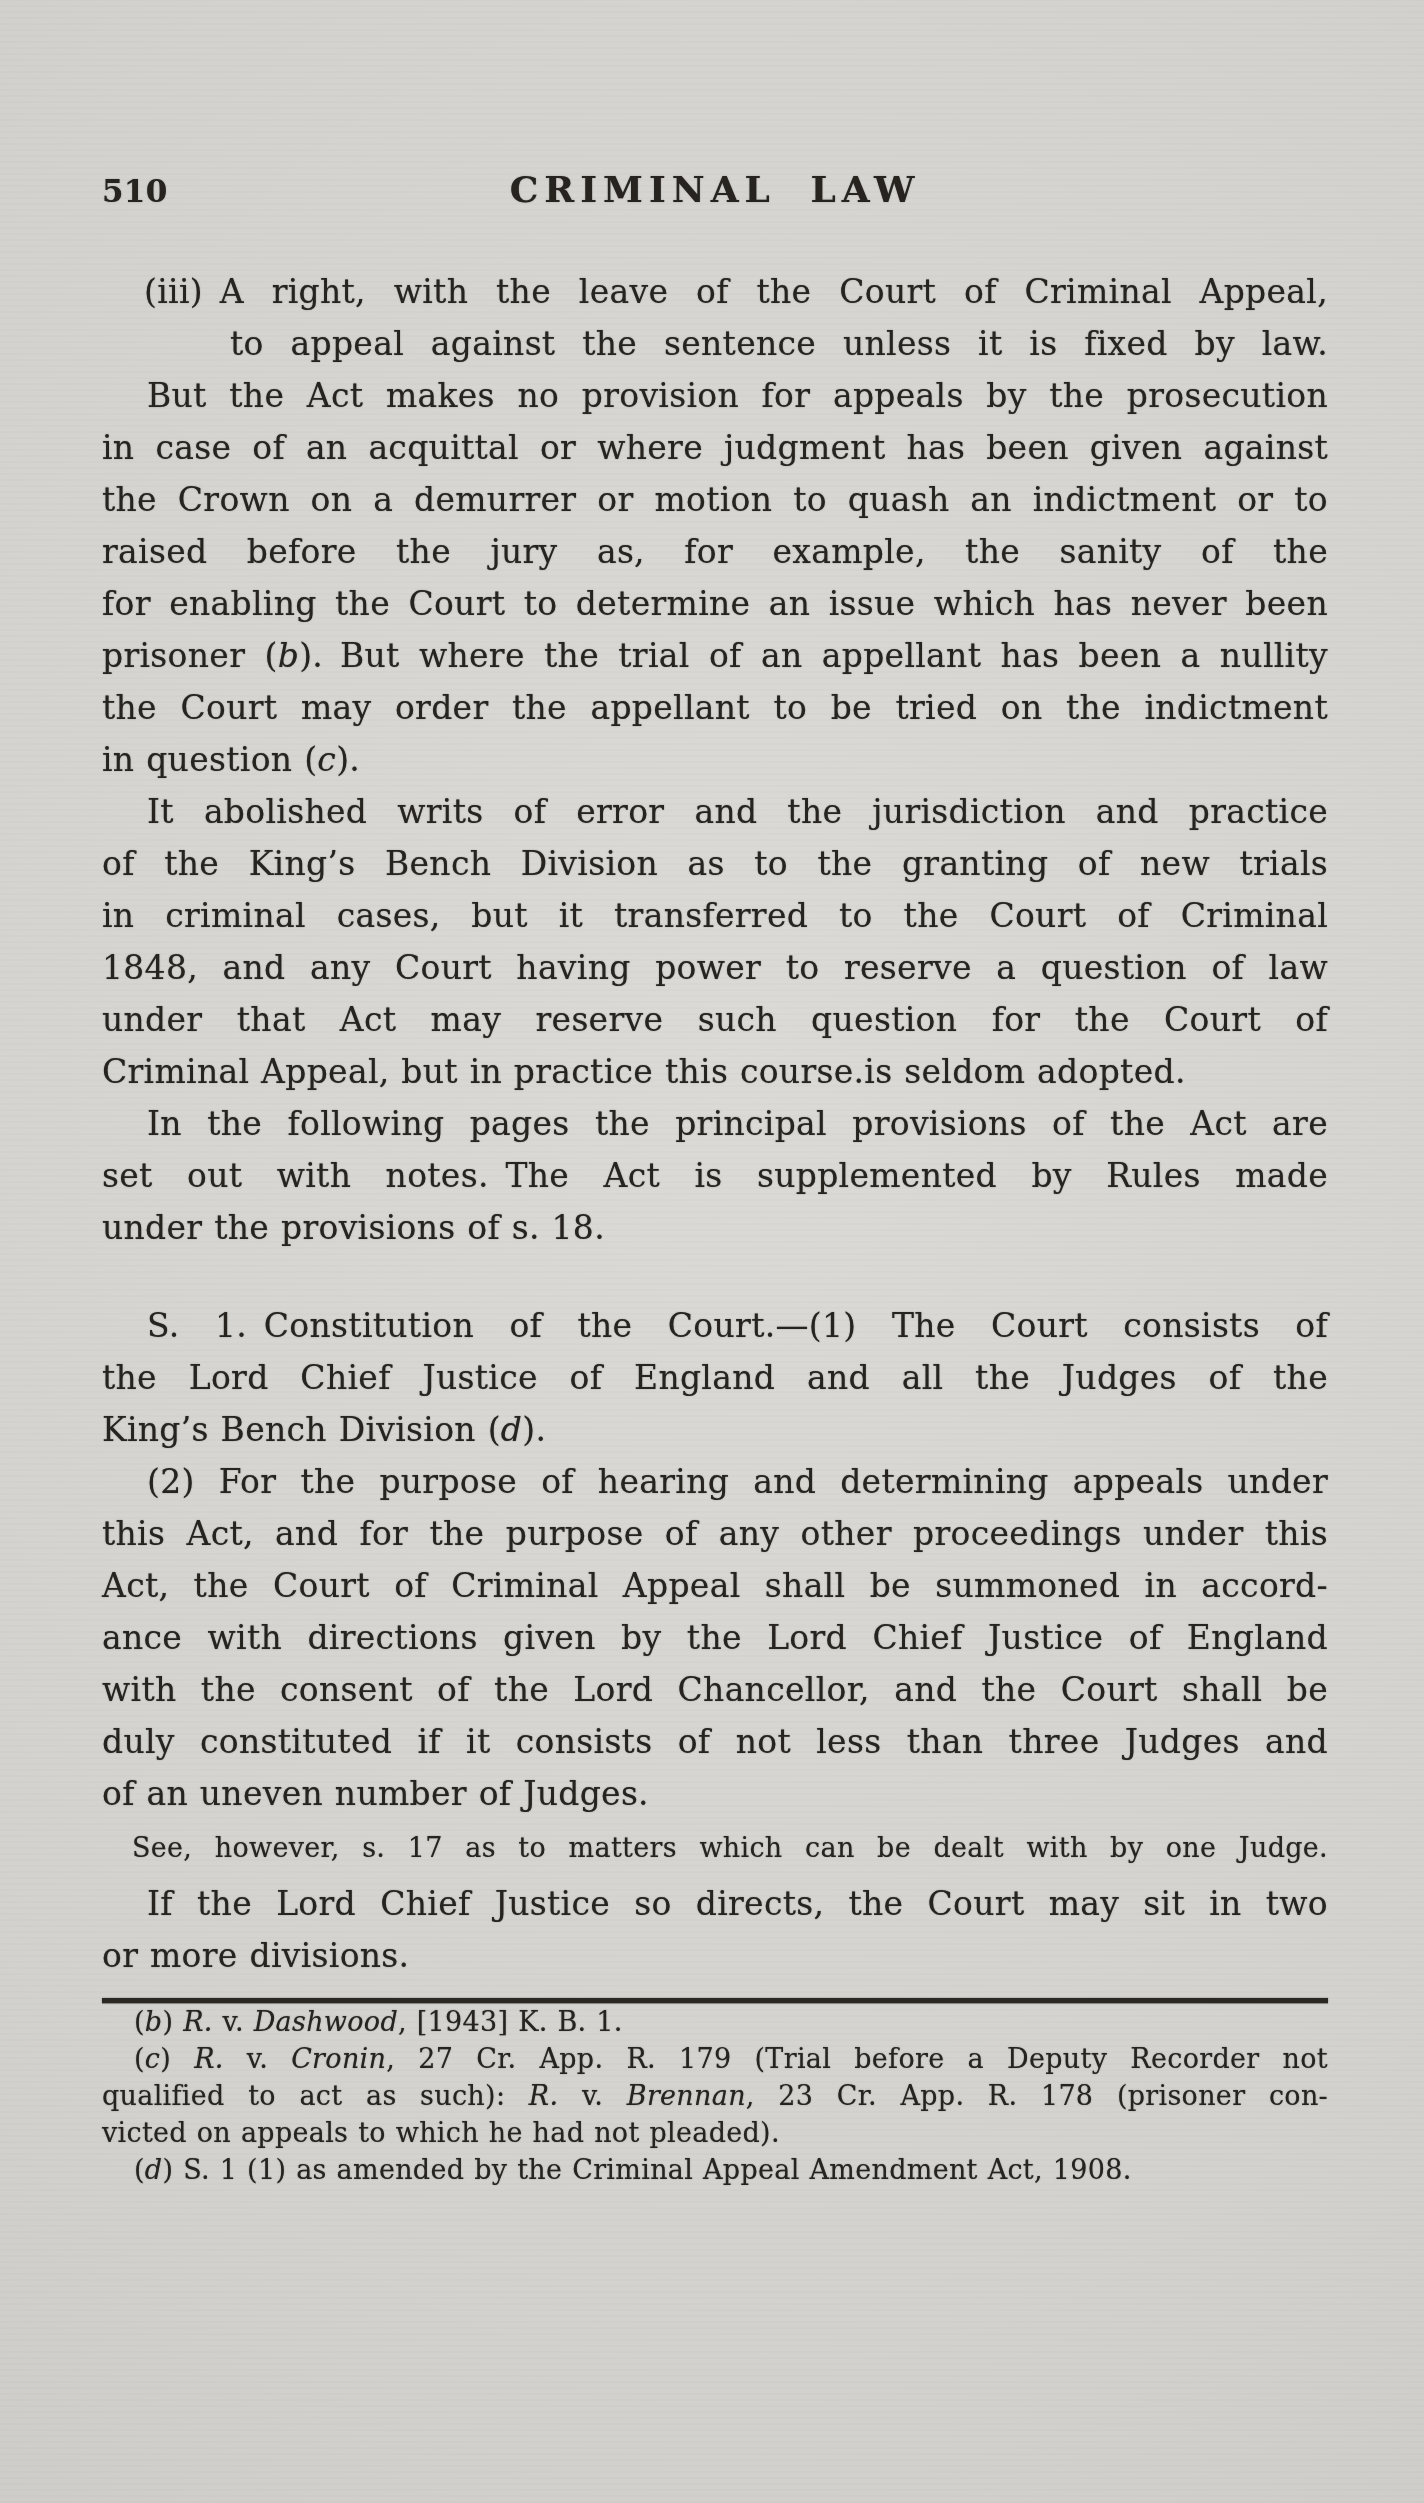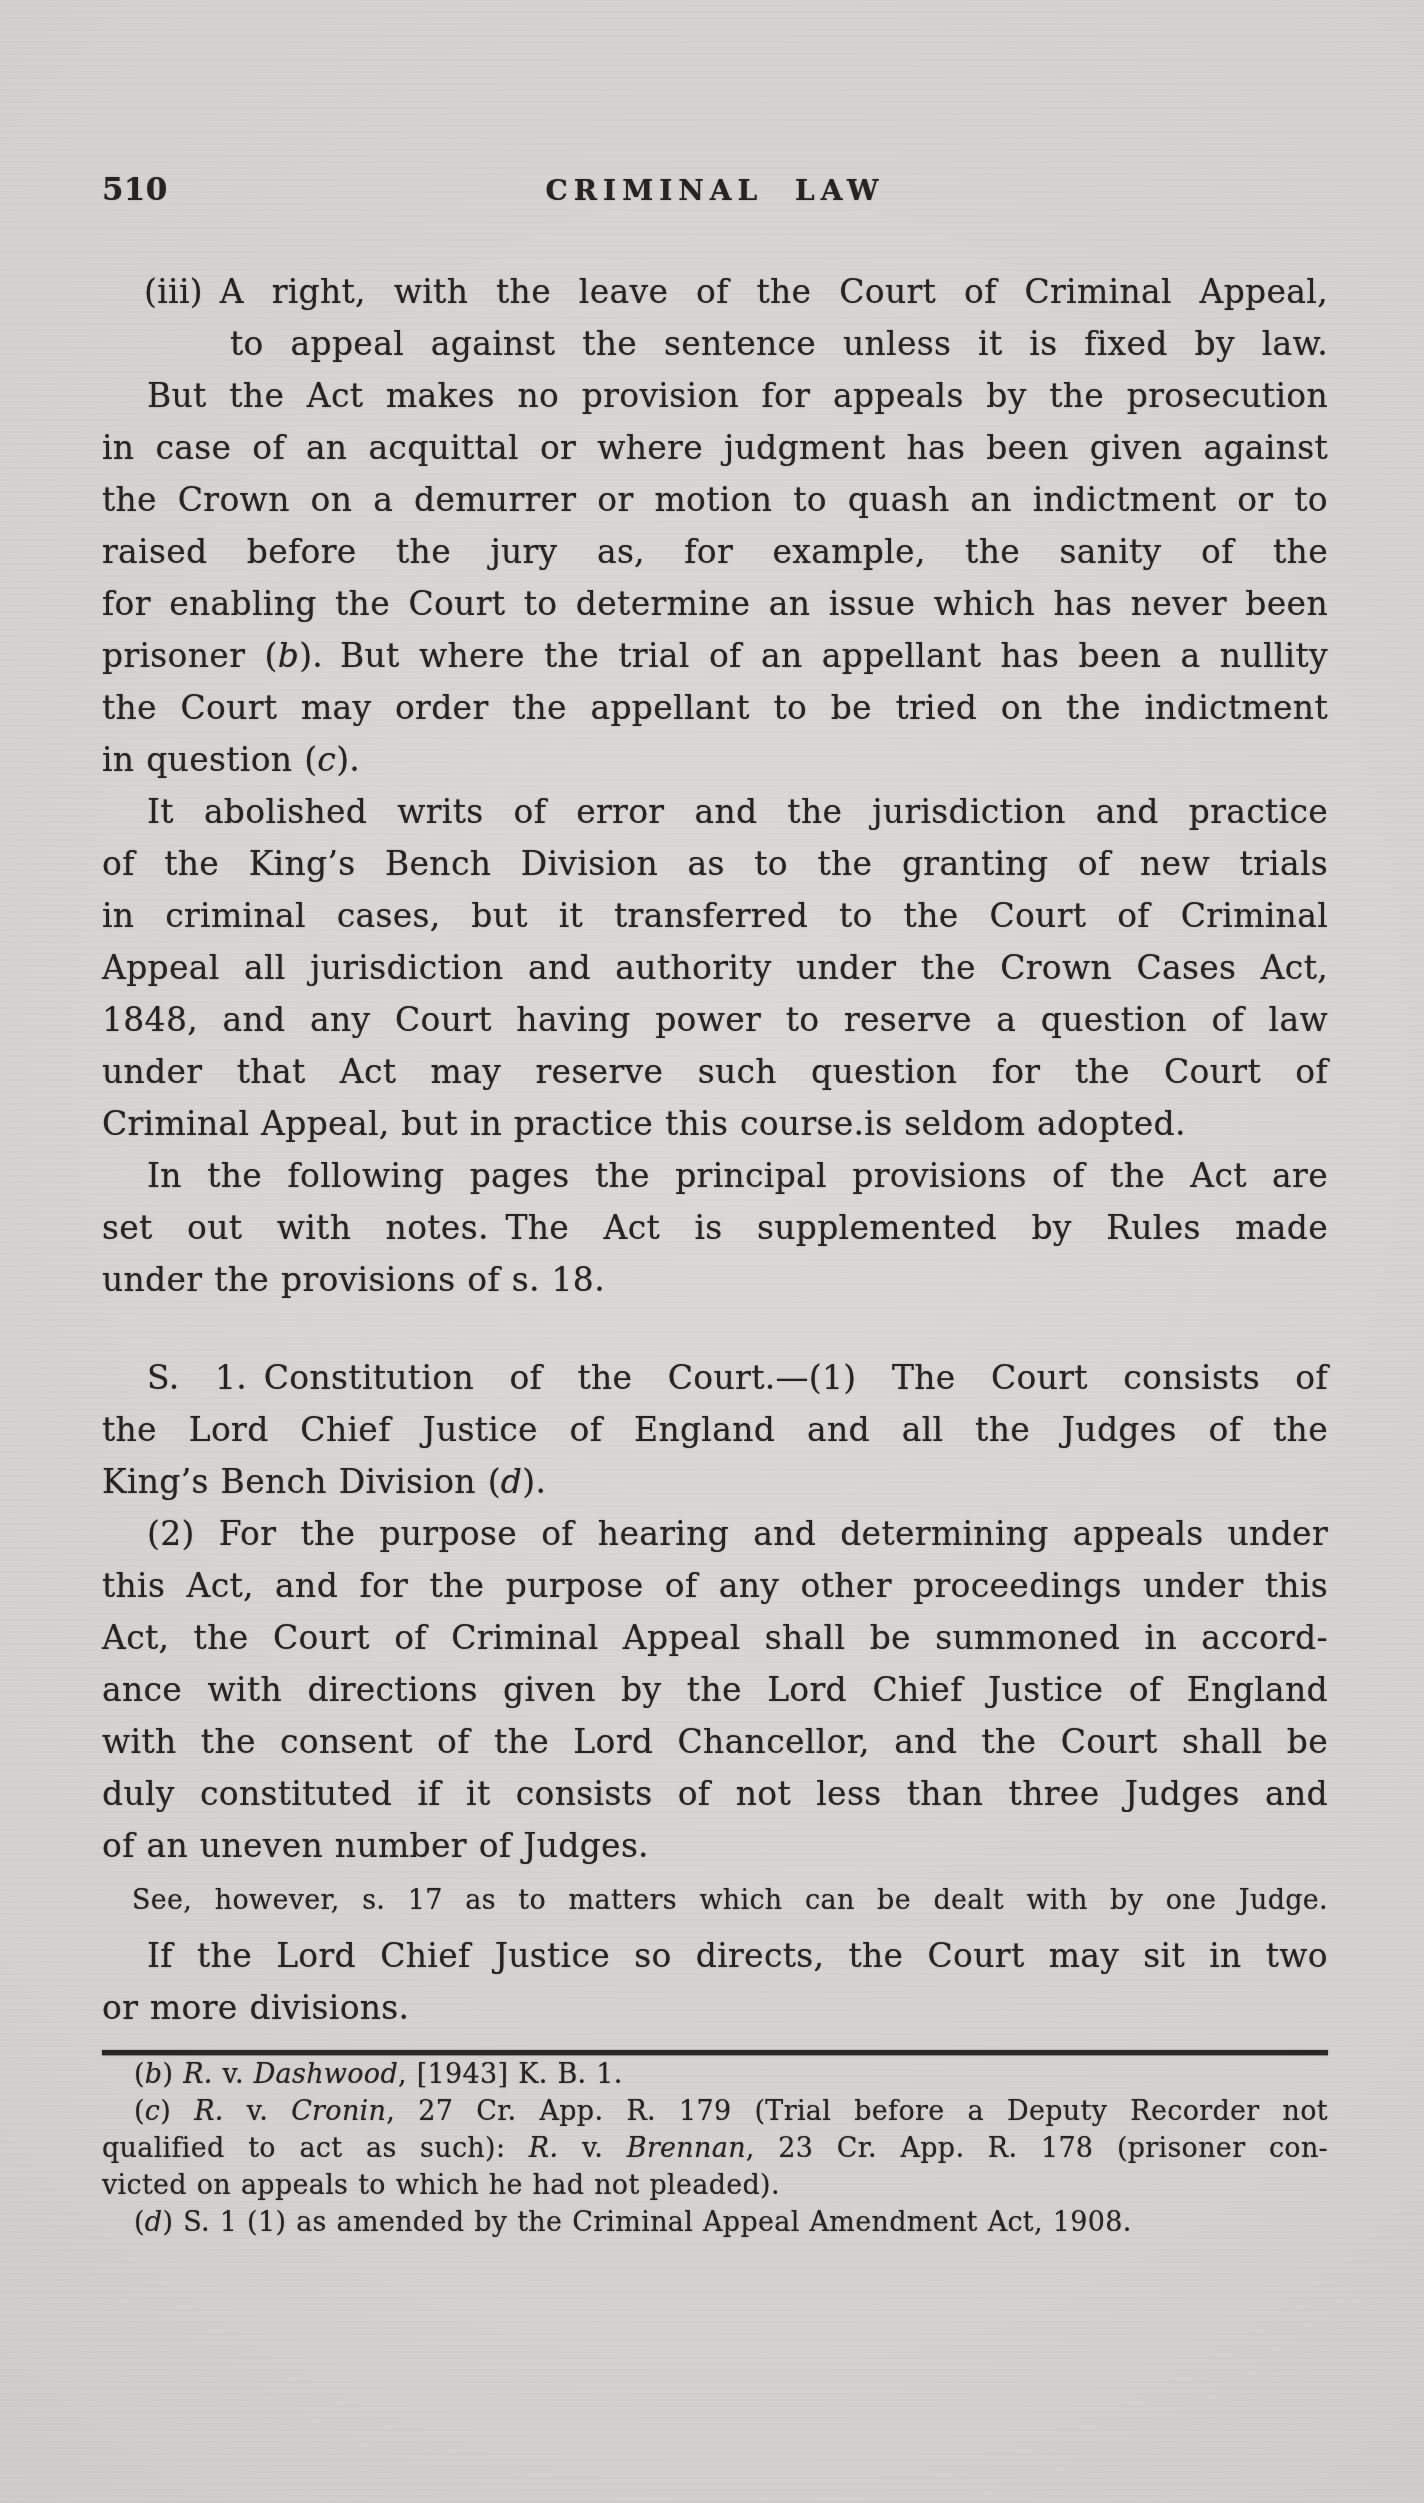--- a/index.html
+++ b/index.html
@@ -31,21 +31,21 @@
     grid-template-columns: 120px 1fr 120px;
     align-items: baseline;
     line-height: 38px;
   }
   .page-number {
     font-size: 31px;
     font-weight: bold;
   }
   .running-title {
     text-align: center;
-    font-size: 28px;
+    font-size: 36px;
     font-weight: bold;
     letter-spacing: 6px;
     word-spacing: 16px;
   }
   
   .bodytext {
     font-size: 33px;
     line-height: 52px;
     word-spacing: 1px;
   }
@@ -112,21 +112,20 @@
         <div class="tline">for enabling the Court to determine an issue which has never been</div>
         <div class="tline">prisoner (<i>b</i>). But where the trial of an appellant has been a nullity</div>
         <div class="tline">the Court may order the appellant to be tried on the indictment</div>
         <div class="tline">in question (<i>c</i>).</div>
       </div>
 
     <div class="para indent-first">
         <div class="tline">It abolished writs of error and the jurisdiction and practice</div>
         <div class="tline">of the King’s Bench Division as to the granting of new trials</div>
         <div class="tline">in criminal cases, but it transferred to the Court of Criminal</div>
-        <div class="tline">Appeal all jurisdiction and authority under the Crown Cases Act,</div>
         <div class="tline">1848, and any Court having power to reserve a question of law</div>
         <div class="tline">under that Act may reserve such question for the Court of</div>
         <div class="tline">Criminal Appeal, but in practice this course.is seldom adopted.</div>
       </div>
 
     <div class="para indent-first">
         <div class="tline">In the following pages the principal provisions of the Act are</div>
         <div class="tline">set out with notes. The Act is supplemented by Rules made</div>
         <div class="tline">under the provisions of s. 18.</div>
       </div>

